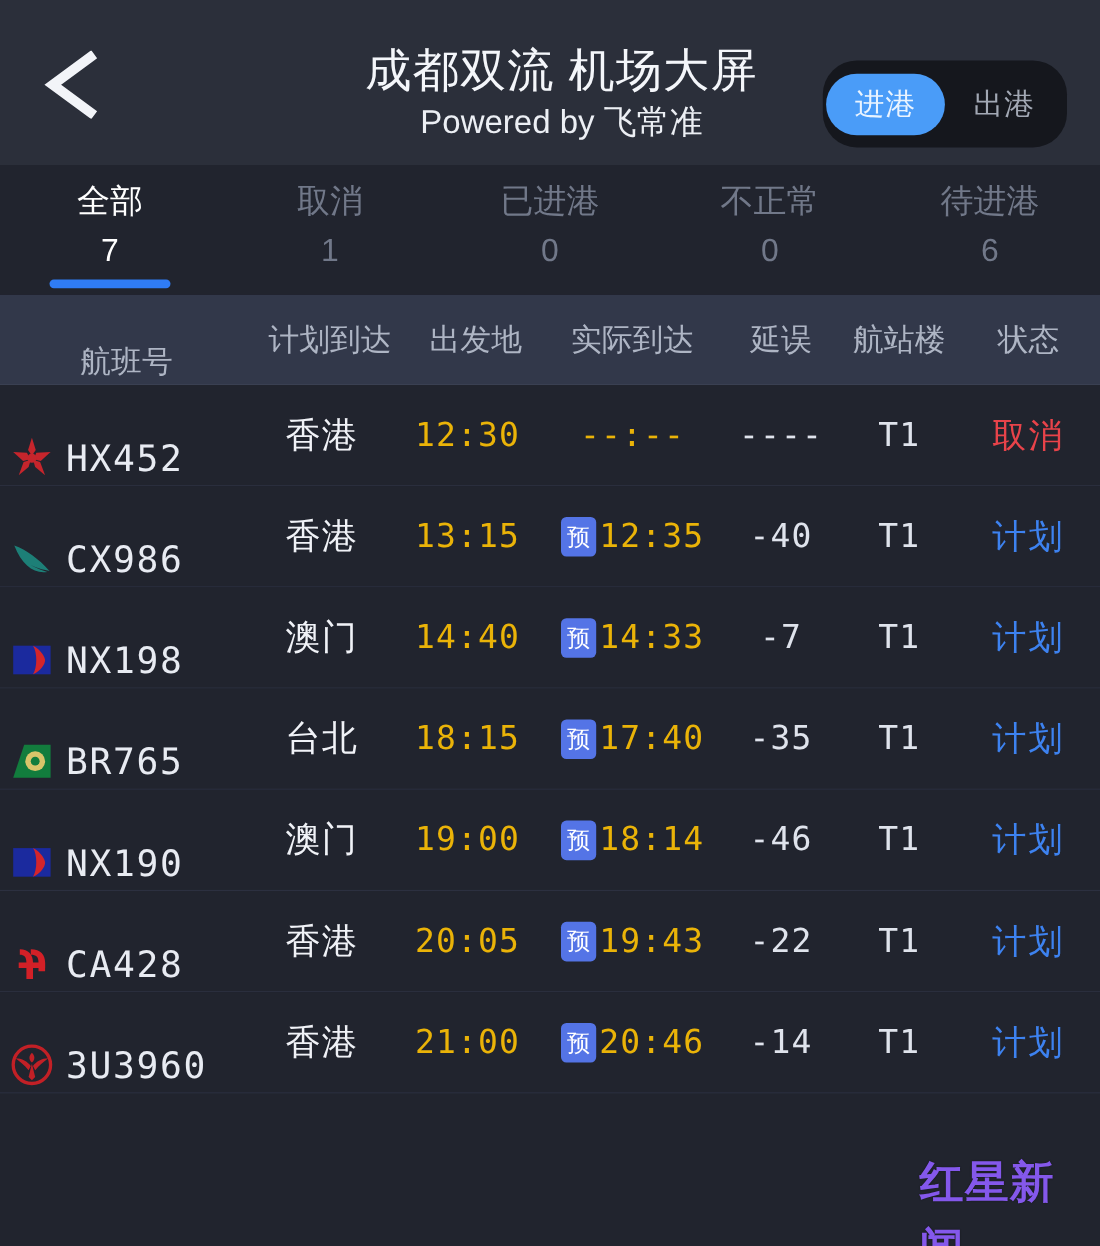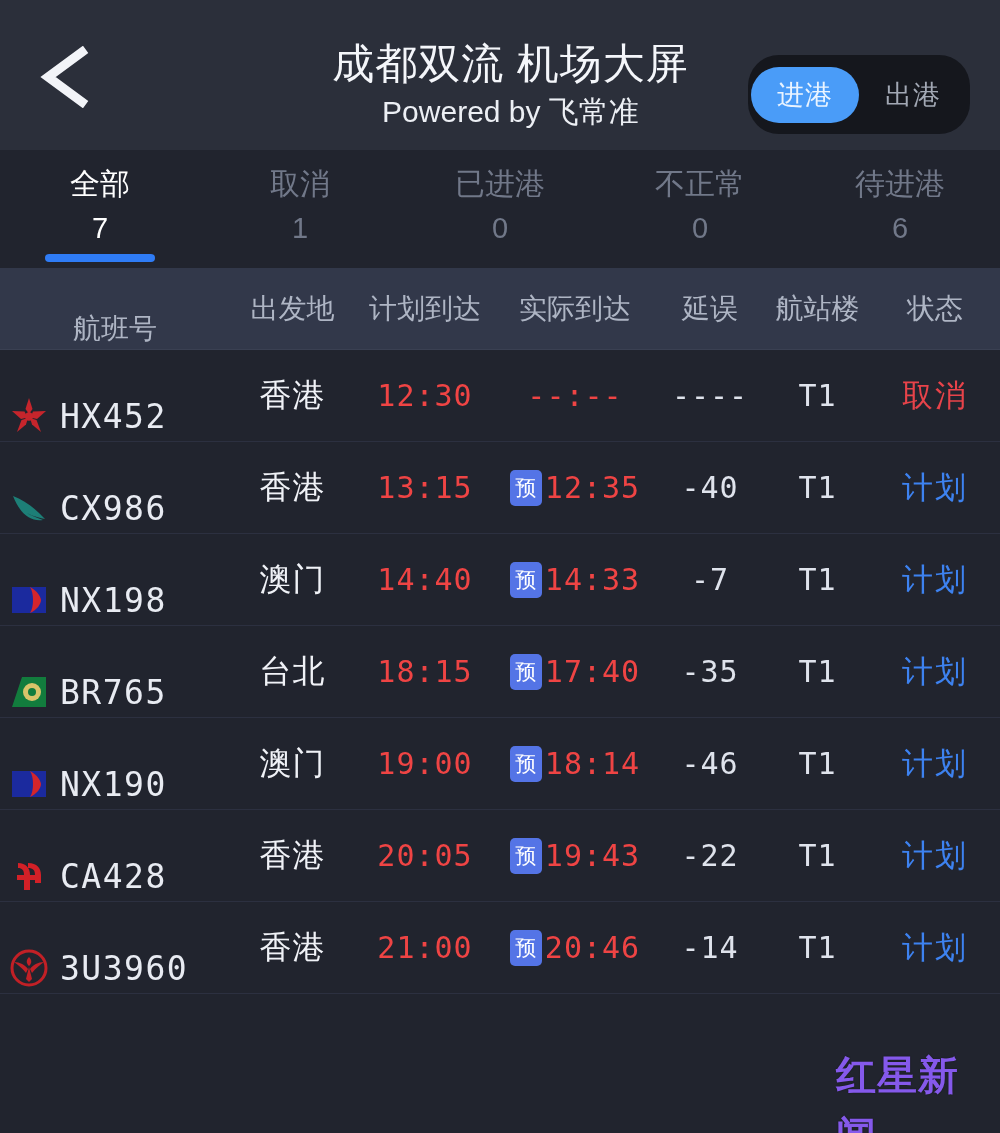--- a/index.html
+++ b/index.html
@@ -96,21 +96,21 @@
 
   .logo { width: 42px; height: 42px; flex: 0 0 42px; margin-right: 10px; }
   .logo svg { display: block; width: 42px; height: 42px; }
 
   .flight-no {
     font-size: 33px; color: #e8ebf2; letter-spacing: 1.5px;
     font-family: "DejaVu Sans Mono", "Liberation Mono", monospace;
   }
   .origin { font-size: 32px; color: #f0f2f7; letter-spacing: 1px; }
   .timeval {
-    font-size: 30px; color: #ef4444; letter-spacing: 1px;
+    font-size: 30px; color: #eab308; letter-spacing: 1px;
     font-family: "DejaVu Sans Mono", "Liberation Mono", monospace;
   }
   .actual-wrap { display: flex; align-items: center; justify-content: center; }
   .pre-badge {
     display: inline-flex; align-items: center; justify-content: center;
     width: 32px; height: 36px; background: #5474e6; color: #fff;
     font-size: 21px; border-radius: 5px; margin-right: 3px;
     font-family: "Liberation Sans", sans-serif;
   }
   .delay {
@@ -179,22 +179,22 @@
       <div class="tab-count">0</div>
     </div>
     <div class="tab">
       <div class="tab-label">待进港</div>
       <div class="tab-count">6</div>
     </div>
   </div>
 
   <div class="col-head">
     <div class="cell c-flight">航班号</div>
+    <div class="cell c-sched">计划到达</div>
     <div class="cell c-origin">出发地</div>
-    <div class="cell c-sched">计划到达</div>
     <div class="cell c-actual">实际到达</div>
     <div class="cell c-delay">延误</div>
     <div class="cell c-term">航站楼</div>
     <div class="cell c-status">状态</div>
   </div>
 
   <div class="rows" id="rows">
       <div class="row">
         <div class="cell c-flight">
           <span class="logo">

